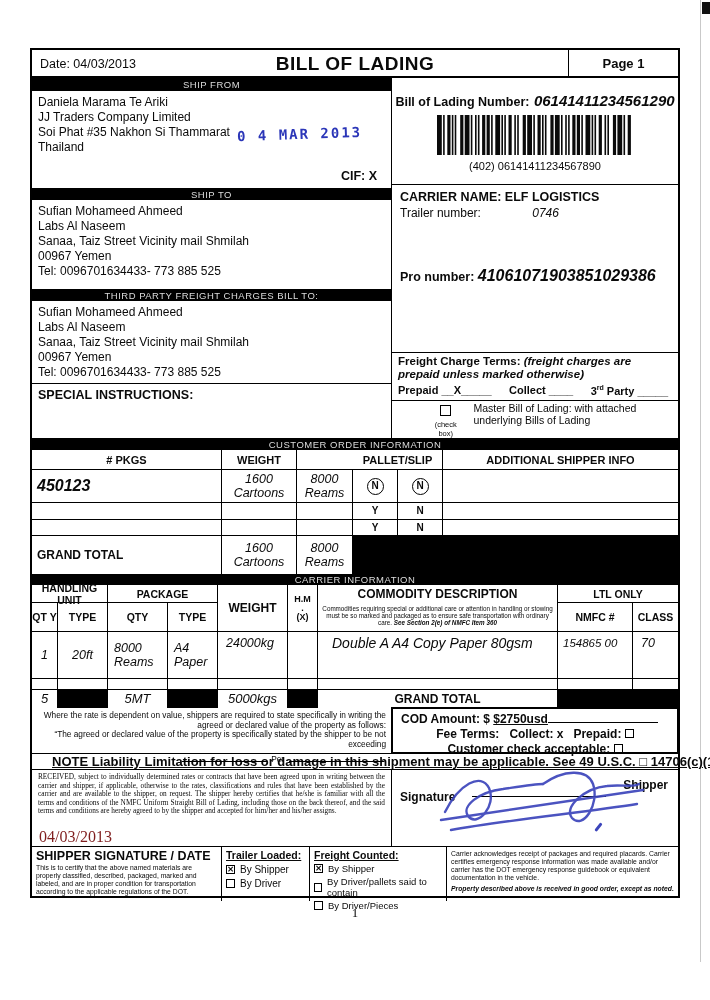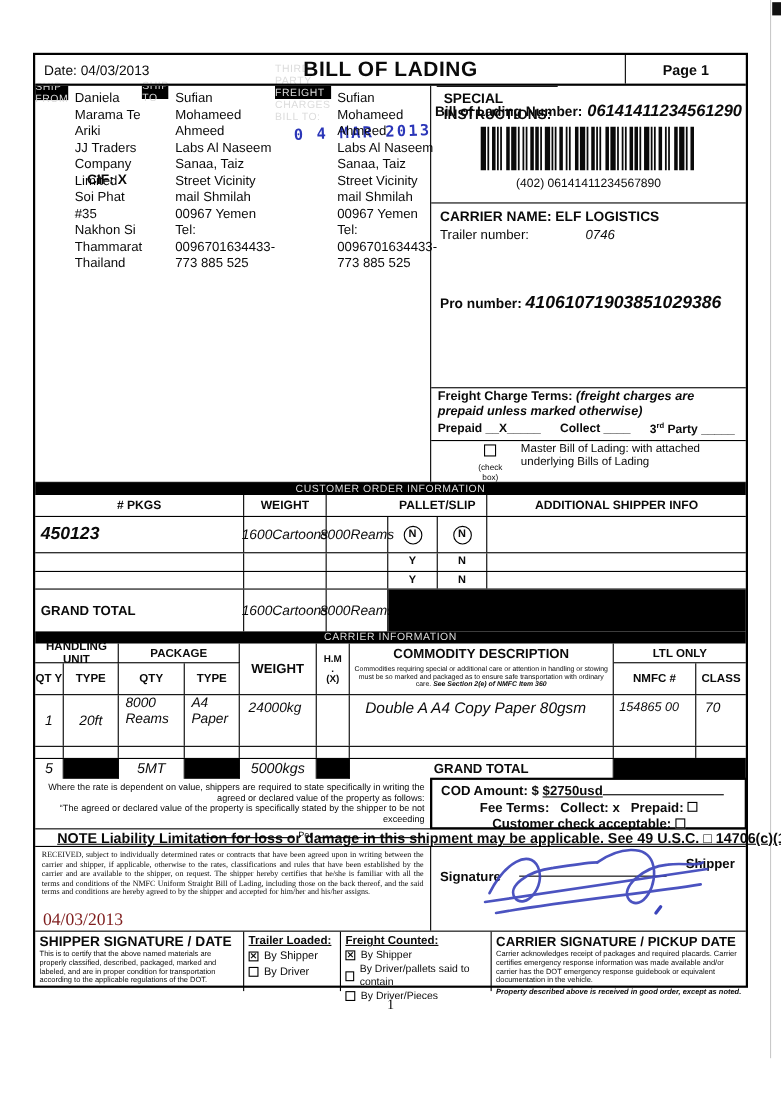--- a/index.html
+++ b/index.html
@@ -16,21 +16,21 @@
   
   #hdr { position:relative; height:28px; border-bottom:2px solid #000; }
   #hdr .date { position:absolute; left:8px; top:7px; font-size:12.5px; }
   #hdr .title { position:absolute; left:0; right:0; top:3px; text-align:center;
                 font-size:19px; font-weight:bold; letter-spacing:.5px; }
   #hdr .pagecell { position:absolute; right:0; top:0; width:110px; height:100%;
                    border-left:1.5px solid #000; display:flex; align-items:center;
                    justify-content:center; font-weight:bold; font-size:13px; }
   
   #main { display:flex; height:361px; border-bottom:1.5px solid #000; }
-  #mleft { width:360px; border-right:1.5px solid #000; display:flex; flex-direction:row; }
+  #mleft { width:360px; border-right:1.5px solid #000; display:flex; flex-direction:column; }
   #mright { flex:1; display:flex; flex-direction:column; }
   .addr { font-size:12px; line-height:15px; padding:4px 0 0 6px; position:relative; }
   .stamp { position:absolute; left:205px; top:36px; color:#2b36b8;
            font-family:"DejaVu Sans Mono", monospace; font-weight:bold; font-size:14px;
            letter-spacing:2px; transform:rotate(-2deg); white-space:nowrap; }
   .cif { position:absolute; right:14px; bottom:4px; font-weight:bold; font-size:12.5px; }
   .spec { border-top:1.5px solid #000; padding:4px 6px; font-weight:bold; font-size:12.5px; }
   #bolbox { height:110px; border-bottom:1.5px solid #000; padding-top:14px; text-align:center; }
   #bolbox .lbl { font-size:12.5px; font-weight:bold; }
   #bolbox .num { font-size:15px; font-weight:bold; font-style:italic; }
@@ -51,21 +51,21 @@
   .cb { display:inline-flex; width:11px; height:11px; border:1.8px solid #000;
         align-items:center; justify-content:center; font-size:9px; font-weight:bold;
         line-height:1; background:#fff; }
   .cb.sm { width:9px; height:9px; font-size:8px; }
   
   .cust-row { display:grid; grid-template-columns:190px 75px 56px 45px 45px 1fr; }
   .cust-row > div { border-right:1.5px solid #000; }
   .cust-row > div:last-child { border-right:none; }
   .cust-head { height:20px; border-bottom:1.5px solid #000; font-weight:bold; font-size:11px; }
   .cust-head > div { display:flex; align-items:center; justify-content:center; }
-  .cell-c { display:flex; flex-direction:row; align-items:center; justify-content:center;
+  .cell-c { display:flex; flex-direction:column; align-items:center; justify-content:center;
             font-style:italic; font-size:12.5px; line-height:14px; }
   .circle { display:inline-flex; width:17px; height:17px; border:1.6px solid #000;
             border-radius:50%; align-items:center; justify-content:center;
             font-size:10px; font-weight:bold; font-style:normal; }
   
   .carr-row { display:grid; grid-template-columns:26px 50px 60px 50px 70px 30px 1fr 75px 45px; }
   .carr-row > div { border-right:1.5px solid #000; }
   .carr-row > div:last-child { border-right:none; }
   #carrhead { display:grid; grid-template-columns:26px 50px 60px 50px 70px 30px 1fr 75px 45px;
               grid-template-rows:18px 28px; border-bottom:1.5px solid #000;
@@ -421,21 +421,20 @@
       <div class="ckrow" style="margin-top:2px;font-size:9.5px">
           <span class="cb sm"></span>
           <span>By Driver/pallets said to contain</span>
         </div>
       <div class="ckrow" style="margin-top:2px;font-size:9.5px">
           <span class="cb sm"></span>
           <span>By Driver/Pieces</span>
         </div>
     </div>
     <div style="flex:1">
-      <div class="boxtitle" style="font-size:12px">CARRIER SIGNATURE / PICKUP DATE</div>
       <div class="fine">Carrier acknowledges receipt of packages and required placards.  Carrier certifies emergency response information was made available and/or carrier has the DOT emergency response guidebook or equivalent documentation in the vehicle.</div>
       <div class="fine bi" style="margin-top:3px">Property described above is received in good order, except as noted.</div>
     </div>
   </div>
 
 </div>
 
 <div id="footer">1</div>
 
 </body></html>

